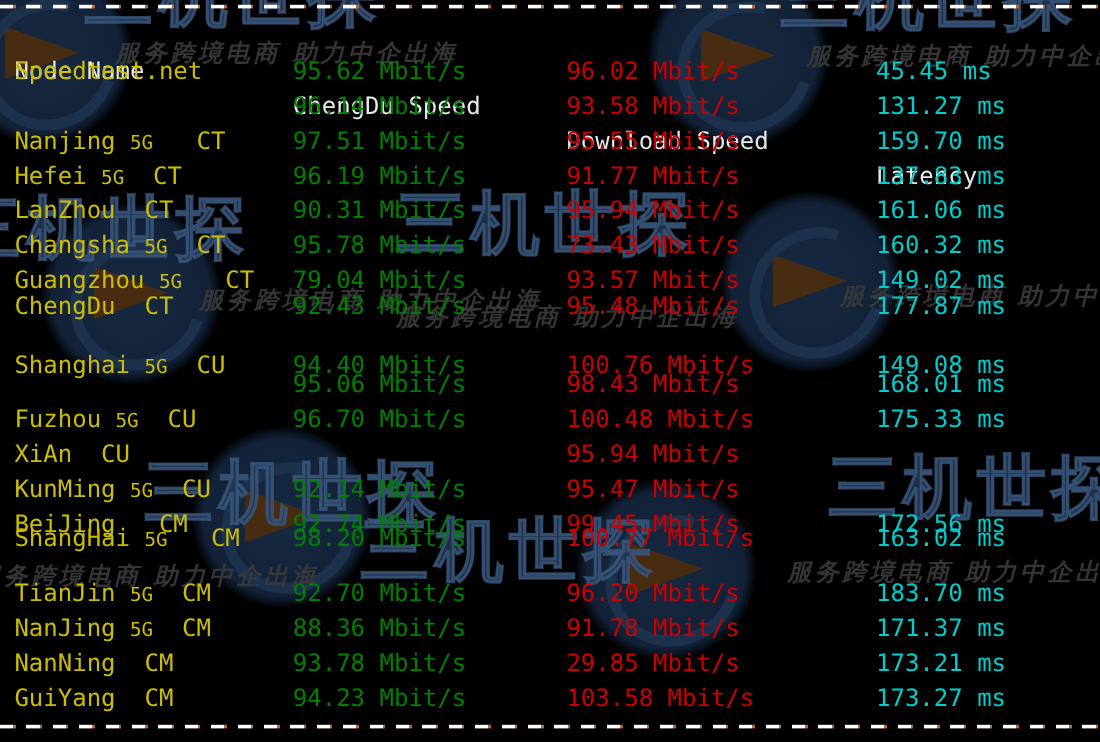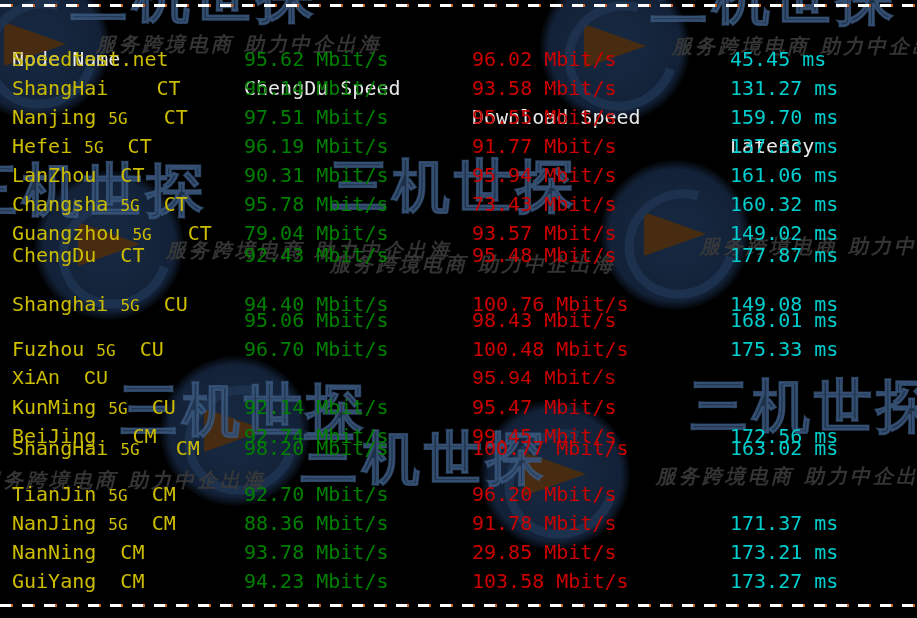--- a/index.html
+++ b/index.html
@@ -160,33 +160,33 @@
 
     <div class="row" id="header-row" style="top:16px;">
       <span class="cell c-node hdr">Node Name</span>
       <span class="cell c-up   hdr">ChengDu Speed</span>
       <span class="cell c-down hdr">Download Speed</span>
       <span class="cell c-lat  hdr">Latency</span>
     </div>
 
     <div id="rows-container">
         <div class="row" style="top: 45px;"><span class="cell c-node node">Speedtest.net</span><span class="cell c-up up">95.62 Mbit/s</span><span class="cell c-down down">96.02 Mbit/s</span><span class="cell c-lat lat">45.45 ms</span></div>
-        <div class="row" style="top: 74px;"><span class="cell c-node node">ShangHai    CT</span><span class="cell c-up up">96.14 Mbit/s</span><span class="cell c-down down">93.58 Mbit/s</span><span class="cell c-lat lat">131.27 ms</span></div>
+        <div class="row" style="top: 74px;"><span class="cell c-up up">96.14 Mbit/s</span><span class="cell c-down down">93.58 Mbit/s</span><span class="cell c-lat lat">131.27 ms</span></div>
         <div class="row" style="top: 103px;"><span class="cell c-node node">Nanjing <span class="g5">5G</span>   CT</span><span class="cell c-up up">97.51 Mbit/s</span><span class="cell c-down down">95.55 Mbit/s</span><span class="cell c-lat lat">159.70 ms</span></div>
         <div class="row" style="top: 132px;"><span class="cell c-node node">Hefei <span class="g5">5G</span>  CT</span><span class="cell c-up up">96.19 Mbit/s</span><span class="cell c-down down">91.77 Mbit/s</span><span class="cell c-lat lat">137.83 ms</span></div>
         <div class="row" style="top: 161px;"><span class="cell c-node node">LanZhou  CT</span><span class="cell c-up up">90.31 Mbit/s</span><span class="cell c-down down">95.94 Mbit/s</span><span class="cell c-lat lat">161.06 ms</span></div>
         <div class="row" style="top: 190px;"><span class="cell c-node node">Changsha <span class="g5">5G</span>  CT</span><span class="cell c-up up">95.78 Mbit/s</span><span class="cell c-down down">73.43 Mbit/s</span><span class="cell c-lat lat">160.32 ms</span></div>
         <div class="row" style="top: 219px;"><span class="cell c-node node">Guangzhou <span class="g5">5G</span>   CT</span><span class="cell c-up up">79.04 Mbit/s</span><span class="cell c-down down">93.57 Mbit/s</span><span class="cell c-lat lat">149.02 ms</span></div>
         <div class="row" style="top: 241px; padding-left: 26px;"><span class="cell c-node node">ChengDu  CT</span><span class="cell c-up up">92.43 Mbit/s</span><span class="cell c-down down">95.48 Mbit/s</span><span class="cell c-lat lat">177.87 ms</span></div>
         <div class="row" style="top: 290px; padding-left: 48px;"><span class="cell c-node node">Shanghai <span class="g5">5G</span>  CU</span><span class="cell c-up up">94.40 Mbit/s</span><span class="cell c-down down">100.76 Mbit/s</span><span class="cell c-lat lat">149.08 ms</span></div>
         <div class="row" style="top: 306px;"><span class="cell c-up up">95.06 Mbit/s</span><span class="cell c-down down">98.43 Mbit/s</span><span class="cell c-lat lat">168.01 ms</span></div>
         <div class="row" style="top: 335px;"><span class="cell c-node node">Fuzhou <span class="g5">5G</span>  CU</span><span class="cell c-up up">96.70 Mbit/s</span><span class="cell c-down down">100.48 Mbit/s</span><span class="cell c-lat lat">175.33 ms</span></div>
-        <div class="row" style="top: 364px; font-family: Liberation Mono, monospace;"><span class="cell c-node node">XiAn  CU</span><span class="cell c-down down">95.94 Mbit/s</span></div>
+        <div class="row" style="top: 364px;"><span class="cell c-node node">XiAn  CU</span><span class="cell c-down down">95.94 Mbit/s</span></div>
         <div class="row" style="top: 393px;"><span class="cell c-node node">KunMing <span class="g5">5G</span>  CU</span><span class="cell c-up up">92.14 Mbit/s</span><span class="cell c-down down">95.47 Mbit/s</span></div>
         <div class="row" style="top: 422px;"><span class="cell c-node node">BeiJing   CM</span><span class="cell c-up up">92.74 Mbit/s</span><span class="cell c-down down">99.45 Mbit/s</span><span class="cell c-lat lat">172.56 ms</span></div>
         <div class="row" style="top: 434px;"><span class="cell c-node node">ShangHai <span class="g5">5G</span>   CM</span><span class="cell c-up up">98.20 Mbit/s</span><span class="cell c-down down">100.77 Mbit/s</span><span class="cell c-lat lat">163.02 ms</span></div>
-        <div class="row" style="top: 480px;"><span class="cell c-node node">TianJin <span class="g5">5G</span>  CM</span><span class="cell c-up up">92.70 Mbit/s</span><span class="cell c-down down">96.20 Mbit/s</span></div>
+        <div class="row" style="top: 480px;"><span class="cell c-node node">TianJin <span class="g5">5G</span>  CM</span><span class="cell c-up up">92.70 Mbit/s</span><span class="cell c-down down">96.20 Mbit/s</span><span class="cell c-lat lat">183.70 ms</span></div>
         <div class="row" style="top: 509px;"><span class="cell c-node node">NanJing <span class="g5">5G</span>  CM</span><span class="cell c-up up">88.36 Mbit/s</span><span class="cell c-down down">91.78 Mbit/s</span><span class="cell c-lat lat">171.37 ms</span></div>
         <div class="row" style="top: 538px;"><span class="cell c-node node">NanNing  CM</span><span class="cell c-up up">93.78 Mbit/s</span><span class="cell c-down down">29.85 Mbit/s</span><span class="cell c-lat lat">173.21 ms</span></div>
         <div class="row" style="top: 567px;"><span class="cell c-node node">GuiYang  CM</span><span class="cell c-up up">94.23 Mbit/s</span><span class="cell c-down down">103.58 Mbit/s</span><span class="cell c-lat lat">173.27 ms</span></div>
       </div>
   </div>
 </div>
 
 </body></html>

